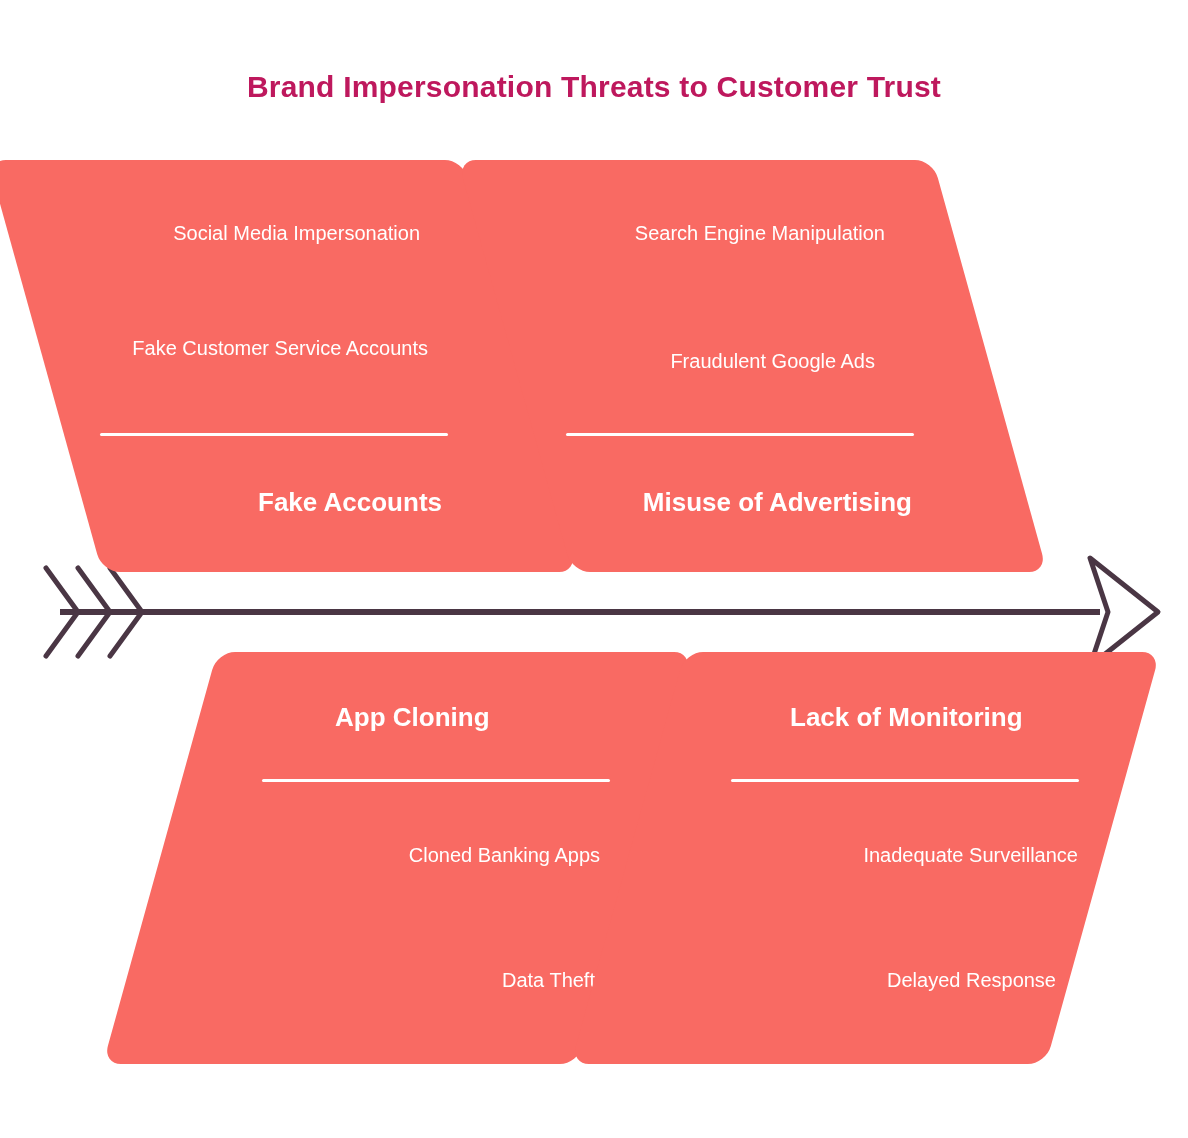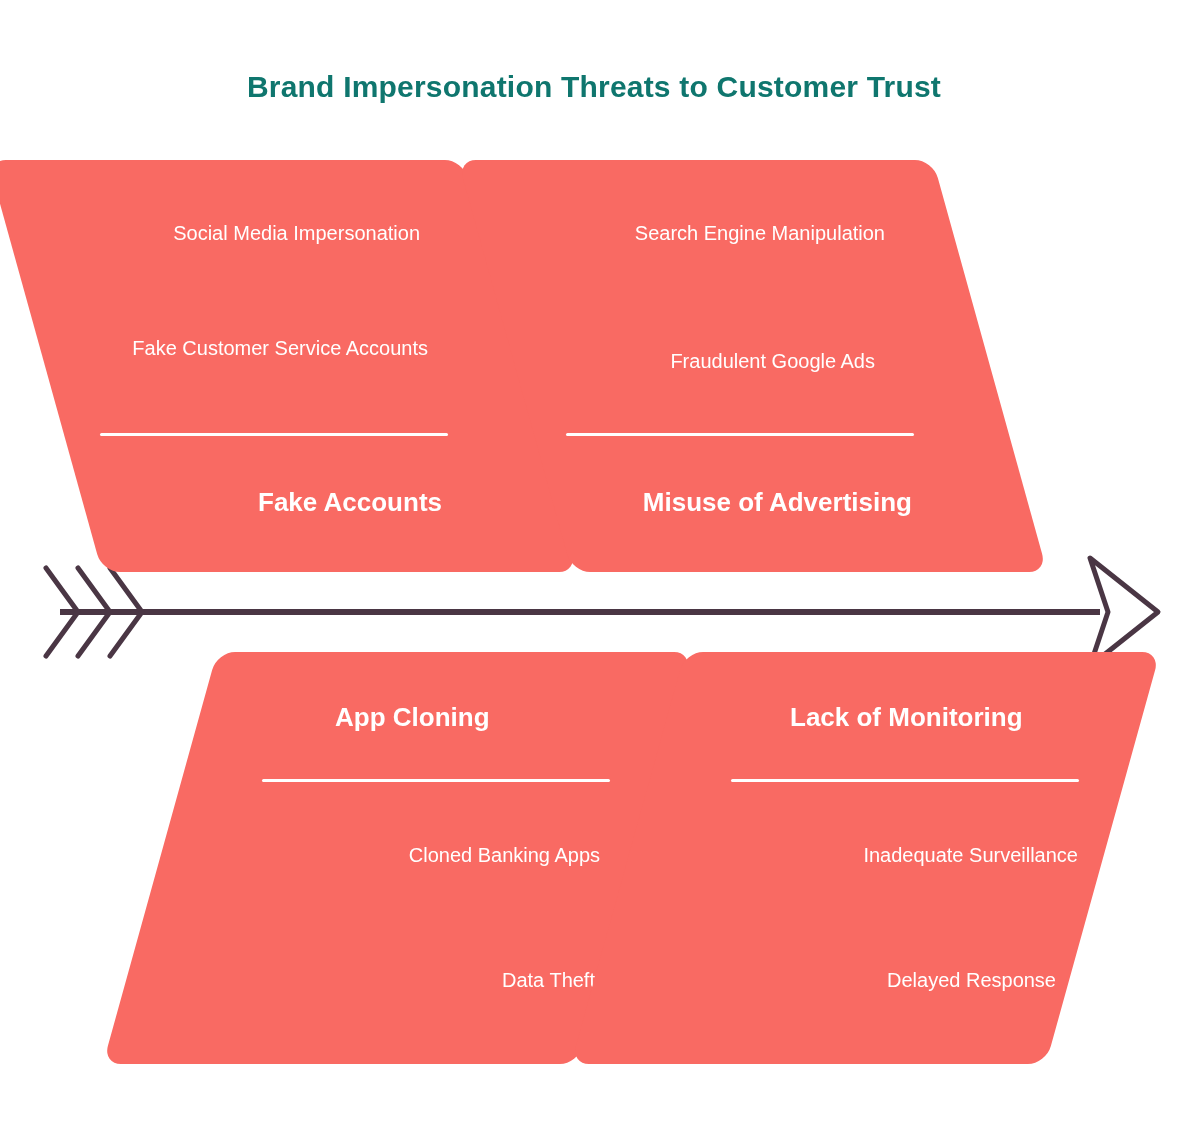--- a/index.html
+++ b/index.html
@@ -22,21 +22,21 @@
 
   
   #title {
     position: absolute;
     left: 0;
     top: 70px;
     width: 1188px;
     text-align: center;
     font-size: 30px;
     font-weight: bold;
-    color: #0f766e;
+    color: #be185d;
     letter-spacing: 0.2px;
   }
 
   
   #spine {
     position: absolute;
     left: 0;
     top: 540px;
     width: 1188px;
     height: 150px;

